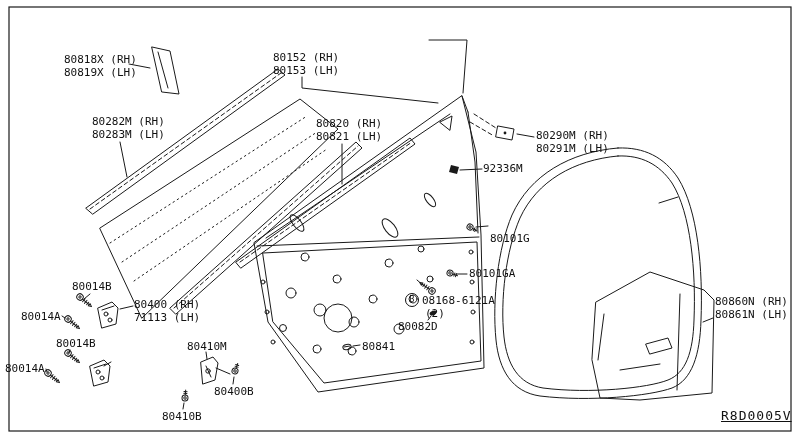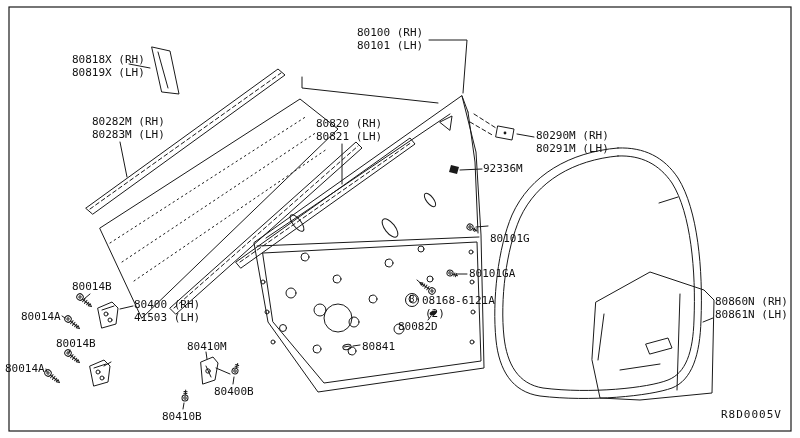--- a/index.html
+++ b/index.html
@@ -18,21 +18,21 @@
     position:absolute;font-size:11px;line-height:13px;white-space:nowrap;
     letter-spacing:0;
   }
   .badge{
     display:inline-flex;align-items:center;justify-content:center;
     width:12px;height:12px;border:1px solid #111;border-radius:50%;
     font-size:8px;line-height:1;margin-right:3px;vertical-align:-2px;
   }
   .row{display:flex;align-items:center;}
   .indent{padding-left:20px;}
-  .refcode{position:absolute;font-size:11px;letter-spacing:1px;}
+  .refcode{position:absolute;font-size:13px;letter-spacing:1px;text-decoration:underline;}
 </style>
 </head>
 <body>
 
 <div class="stage">
 
   <svg width="800" height="438" viewBox="0 0 800 438">
     <defs>
       <g id="scr">
         <circle cx="0" cy="0" r="3.2"></circle>
@@ -219,35 +219,35 @@
       <path d="M46,369 L47,372"></path>
       <path d="M111,362 L104,366"></path>
       <path d="M206,352 L207,359"></path>
       <path d="M233,384 L234,377"></path>
       <path d="M183,409 L184,403"></path>
       <path d="M360,345 L353,346"></path>
       <path d="M431,316 L428,320"></path>
     </g>
   </svg>
 
-  <div class="lbl" style="left:72px;top:53px">
+  <div class="lbl" style="left:64px;top:53px">
     <div>80818X (RH)</div>
     <div>80819X (LH)</div>
   </div>
 
   <div class="lbl" style="left:92px;top:115px">
     <div>80282M (RH)</div>
     <div>80283M (LH)</div>
   </div>
 
-
-  <div class="lbl" style="left:357px;top:26px">
-    <div>80100 (RH)</div>
-    <div>80101 (LH)</div>
-  </div>
+  <div class="lbl" style="left:273px;top:51px">
+    <div>80152 (RH)</div>
+    <div>80153 (LH)</div>
+  </div>
+
 
   <div class="lbl" style="left:316px;top:117px">
     <div>80820 (RH)</div>
     <div>80821 (LH)</div>
   </div>
 
   <div class="lbl" style="left:536px;top:129px">
     <div>80290M (RH)</div>
     <div>80291M (LH)</div>
   </div>
@@ -281,21 +281,21 @@
   <div class="lbl" style="left:72px;top:280px">
     <div>80014B</div>
   </div>
 
   <div class="lbl" style="left:21px;top:310px">
     <div>80014A</div>
   </div>
 
   <div class="lbl" style="left:134px;top:298px">
     <div>80400 (RH)</div>
-    <div>41503 (LH)</div>
+    <div>71113 (LH)</div>
   </div>
 
   <div class="lbl" style="left:56px;top:337px">
     <div>80014B</div>
   </div>
 
   <div class="lbl" style="left:5px;top:362px">
     <div>80014A</div>
   </div>
 

